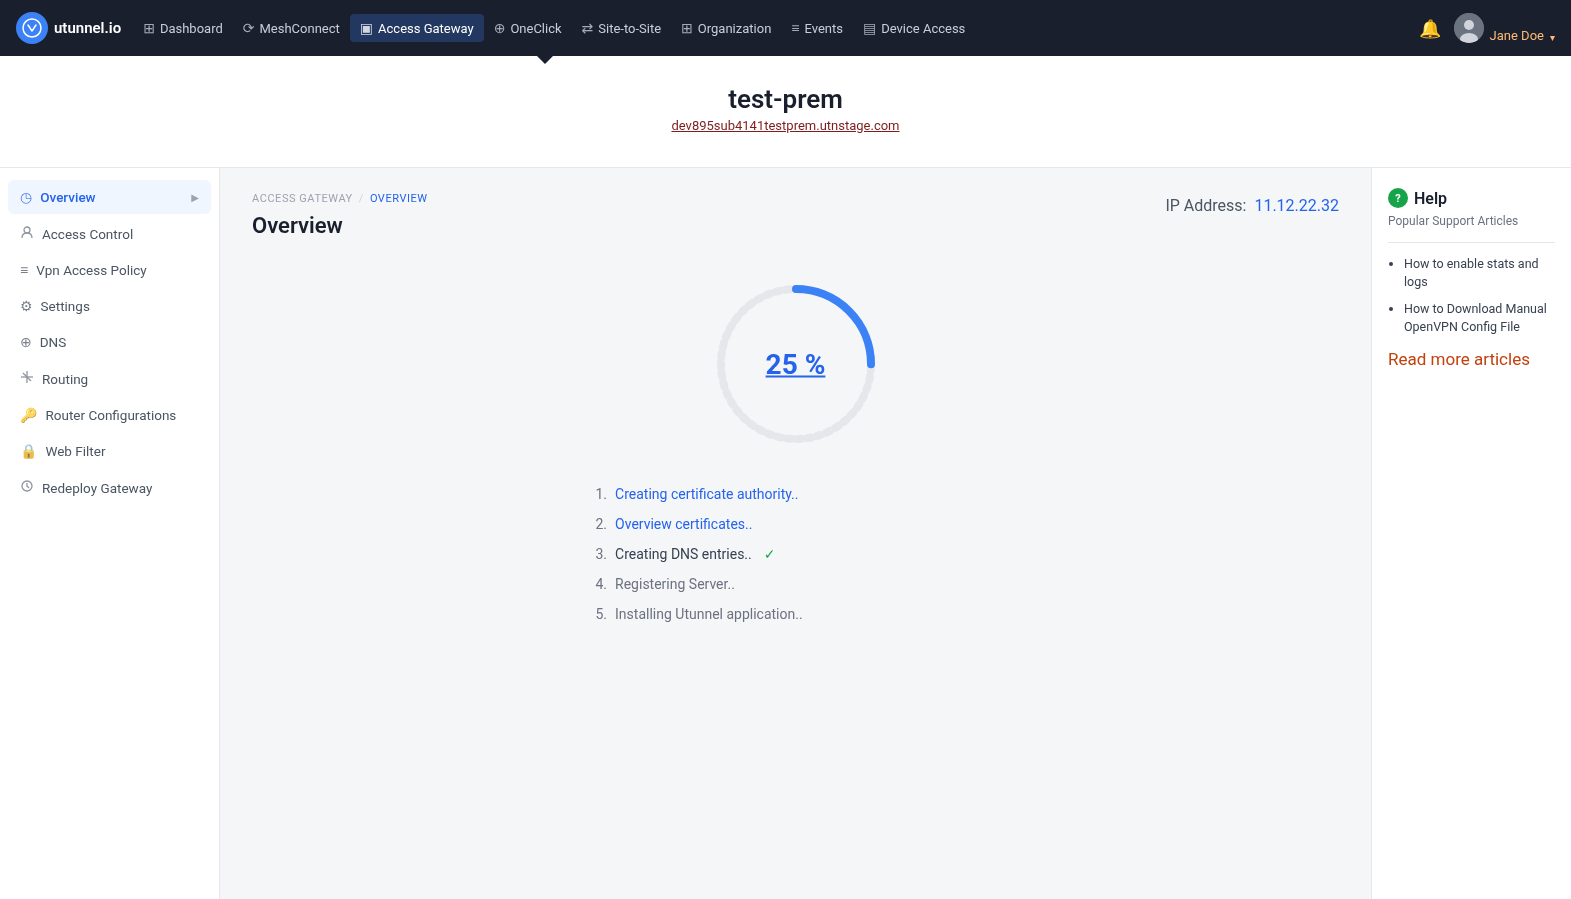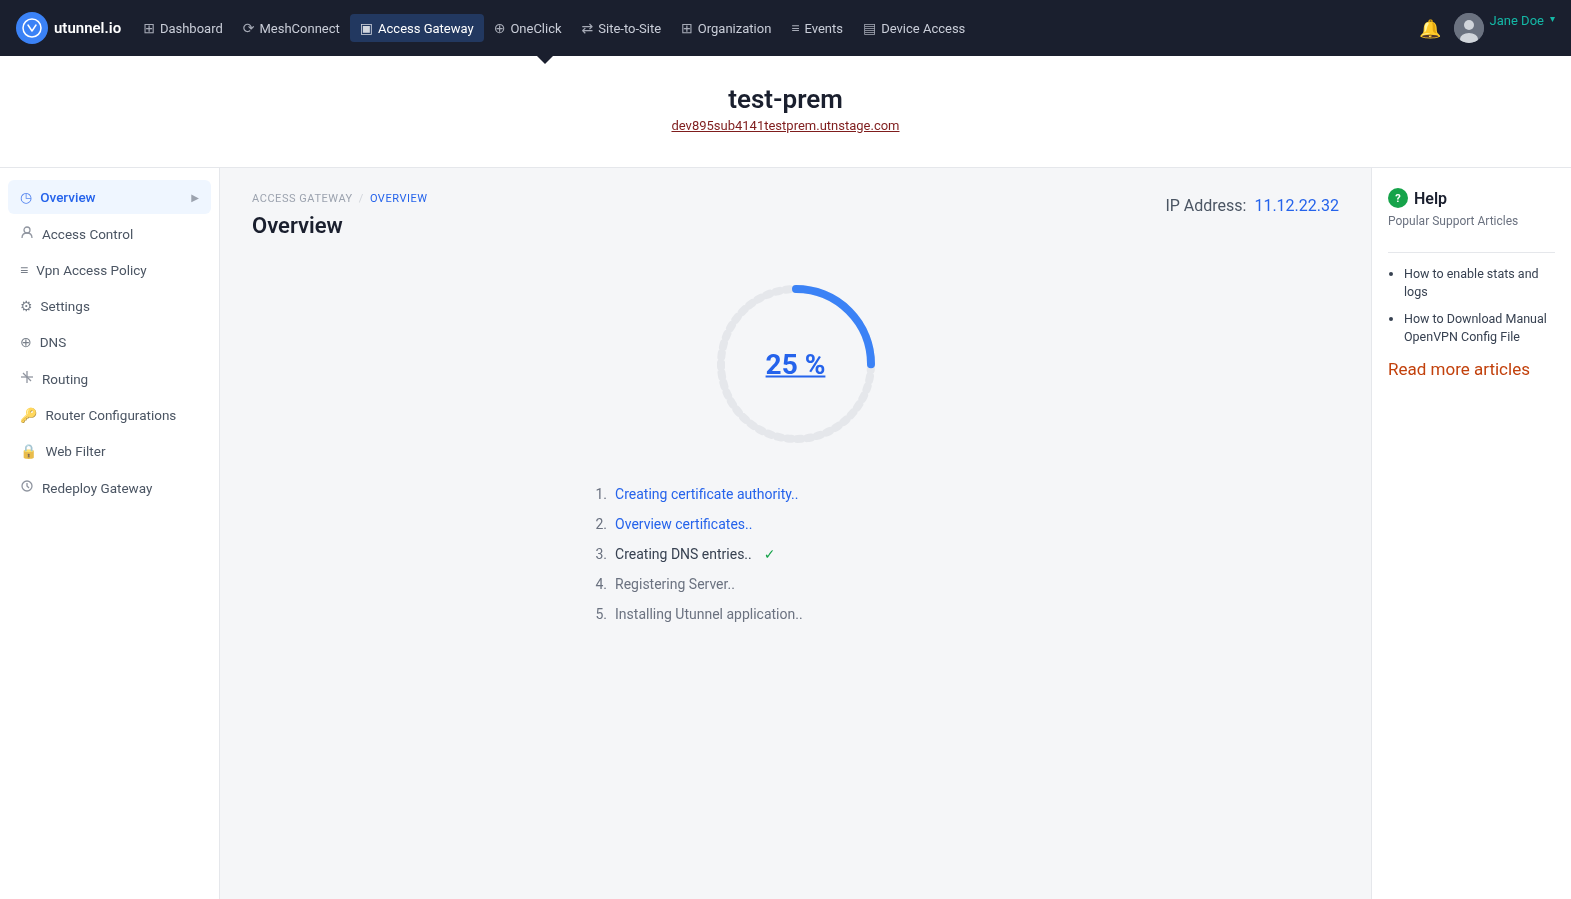--- a/index.html
+++ b/index.html
@@ -16,21 +16,21 @@
     .nav-logo-icon { width: 32px; height: 32px; border-radius: 50%; background: #3b82f6; display: flex; align-items: center; justify-content: center; font-size: 13px; font-weight: 700; }
     .nav-item {
       display: flex; align-items: center; gap: 5px;
       padding: 6px 10px; border-radius: 4px; cursor: pointer;
       font-size: 13px; color: #c9cdd8; text-decoration: none; white-space: nowrap;
     }
     .nav-item.active { background: rgba(59,130,246,0.25); color: #fff; }
     .nav-item .nav-icon { font-size: 14px; opacity: 0.8; }
     .nav-right { margin-left: auto; display: flex; align-items: center; gap: 12px; }
     .nav-bell { font-size: 18px; cursor: pointer; color: #c9cdd8; }
-    .nav-avatar { display: flex; align-items: flex-start; gap: 6px; cursor: pointer; color: #14b8a6; font-size: 13px; }
+    .nav-avatar { display: flex; align-items: flex-end; gap: 6px; cursor: pointer; color: #fdba74; font-size: 13px; }
     .avatar-circle { width: 30px; height: 30px; border-radius: 50%; background: #6b7280; display: flex; align-items: center; justify-content: center; font-size: 12px; color: #fff; overflow: hidden; }
     .nav-caret { font-size: 10px; }
 
     
     .nav-active-arrow {
       position: absolute; bottom: -8px; left: 537px;
       width: 0; height: 0;
       border-left: 8px solid transparent;
       border-right: 8px solid transparent;
       border-top: 8px solid #1a1f2e;
@@ -96,21 +96,21 @@
     .step-item .step-check { color: #16a34a; font-size: 14px; margin-left: 4px; }
     .step-in-progress { color: #2563eb; }
 
     
     .help-panel {
       width: 200px; min-width: 200px;
       padding: 20px 16px; border-left: 1px solid #e5e7eb; background: #fff;
     }
     .help-title { display: flex; align-items: center; gap: 6px; font-size: 16px; font-weight: 600; color: #1a1f2e; margin-bottom: 6px; }
     .help-icon { width: 20px; height: 20px; border-radius: 50%; background: #16a34a; color: #fff; font-size: 11px; font-weight: 700; display: flex; align-items: center; justify-content: center; }
-    .help-subtitle { font-size: 12px; color: #6b7280; margin-bottom: 24px; }
+    .help-subtitle { font-size: 12px; color: #6b7280; margin-bottom: 14px; }
     .help-divider { border: none; border-top: 1px solid #e5e7eb; margin-bottom: 12px; }
     .help-articles { list-style: disc; padding-left: 16px; }
     .help-articles li { font-size: 12.5px; color: #374151; margin-bottom: 10px; line-height: 1.4; }
     .help-more { display: block; margin-top: 14px; font-size: 17px; color: #c2410c; text-decoration: none; }
   </style>
 </head>
 <body>
 
 <nav class="topnav">
   <a class="nav-logo" href="#">

